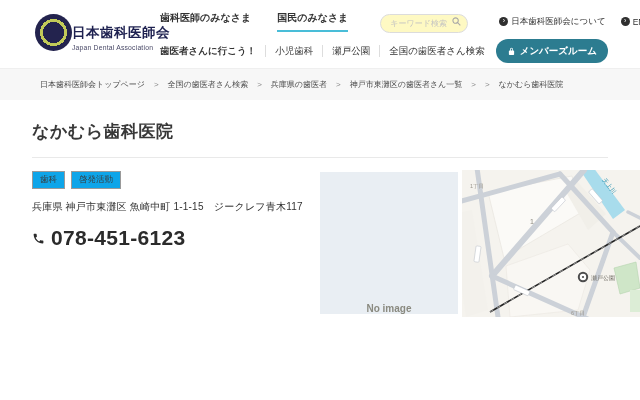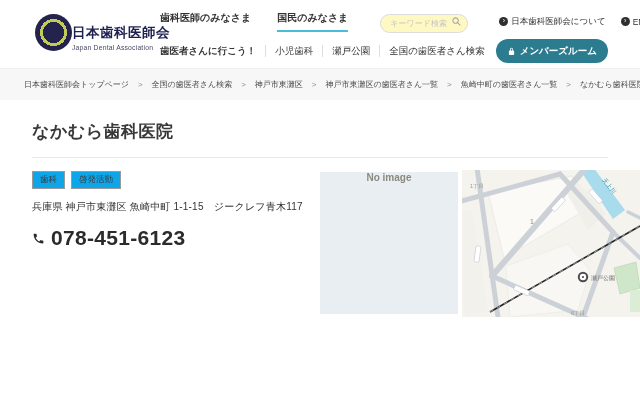--- a/index.html
+++ b/index.html
@@ -35,37 +35,37 @@
   .row2 { position:absolute; left:160px; top:38px; right:32px; height:26px; display:flex; align-items:center; }
   .nav-link { font-size:9.5px; color:#333; padding:0 9px; cursor:pointer; white-space:nowrap; }
   .nav-link:first-child { padding-left:0;font-weight:bold; }
   .nav-sep { width:1px; height:12px; background:#ddd; flex:none; }
   .members-btn { margin-left:auto; height:24px; background:#2c7c90; border:none; border-radius:12px;
     color:#fff; font-size:9.5px; font-weight:bold; display:flex; align-items:center; gap:4px;
     padding:0 11px; cursor:pointer; font-family:inherit; white-space:nowrap; }
 
   
   .breadcrumb { position:absolute; top:68px; left:0; width:640px; height:32px; background:#f7f7f7;
-    display:flex; align-items:center; padding-left:24px; font-size:8px; color:#4a4a4a;
+    display:flex; align-items:center; padding-left:40px; font-size:8px; color:#4a4a4a;
     gap:9px; white-space:nowrap; border-top:1px solid #efefef; }
   .bc-item { cursor:pointer; }
   .bc-sep { color:#8a8a8a; }
 
   
   .main { position:absolute; top:100px; left:0; width:640px; height:300px; background:#fff; }
   .page-title { position:absolute; left:32px; top:20px; width:576px; font-size:17px; font-weight:bold;
     color:#383838; padding-bottom:14px; border-bottom:1px solid #e9e9e9; letter-spacing:.5px; }
   .info { position:absolute; left:32px; top:71px; width:280px; }
   .tags { display:flex; gap:6px; }
   .tag { border:1px solid #9a9a9a; font-size:8.5px; color:#3a3a3a; padding:2px 7px; background:#0ea5e9; }
   .address { margin-top:11px; font-size:10px; color:#333; letter-spacing:.2px; white-space:nowrap; }
   .phone { margin-top:12px; display:flex; align-items:center; gap:6px; font-size:21px;
     font-weight:bold; color:#2b2b2b; letter-spacing:.3px; }
   .photo { position:absolute; left:320px; top:72px; width:138px; height:142px; background:#e9eef3;
-    display:flex; align-items:flex-start; justify-content:center; font-size:10px; font-weight:600; color:#8a8a80; }
+    display:flex; align-items:flex-end; justify-content:center; font-size:10px; font-weight:600; color:#8a8a80; }
   .map { position:absolute; left:462px; top:70px; width:178px; height:147px; overflow:hidden; cursor:grab; }
   .map svg text { font-family:"Liberation Sans","DejaVu Sans",sans-serif; }
 </style>
 </head>
 <body>
 
 <div class="stage">
 
   <header class="header">
 
@@ -115,25 +115,24 @@
         <span>メンバーズルーム</span>
       </button>
     </nav>
   </header>
 
   <nav class="breadcrumb">
     <span class="bc-item">日本歯科医師会トップページ</span>
     <span class="bc-sep">&gt;</span>
     <span class="bc-item">全国の歯医者さん検索</span>
     <span class="bc-sep">&gt;</span>
-    <span class="bc-item">神戸市東灘区</span>
+    <span class="bc-item">兵庫県の歯医者</span>
     <span class="bc-sep">&gt;</span>
     <span class="bc-item">神戸市東灘区の歯医者さん一覧</span>
     <span class="bc-sep">&gt;</span>
-    <span class="bc-item">魚崎中町の歯医者さん一覧</span>
     <span class="bc-sep">&gt;</span>
     <span class="bc-item">なかむら歯科医院</span>
   </nav>
 
   <main class="main">
 
     <h1 class="page-title">なかむら歯科医院</h1>
 
     <div class="info">
       <div class="tags">

